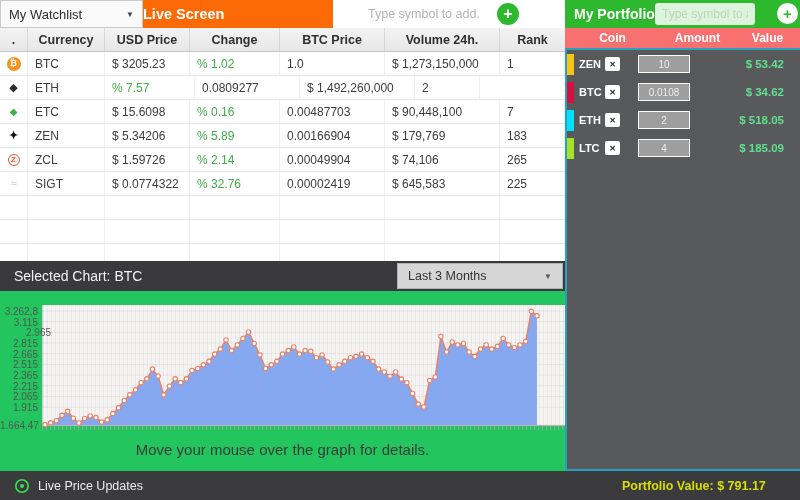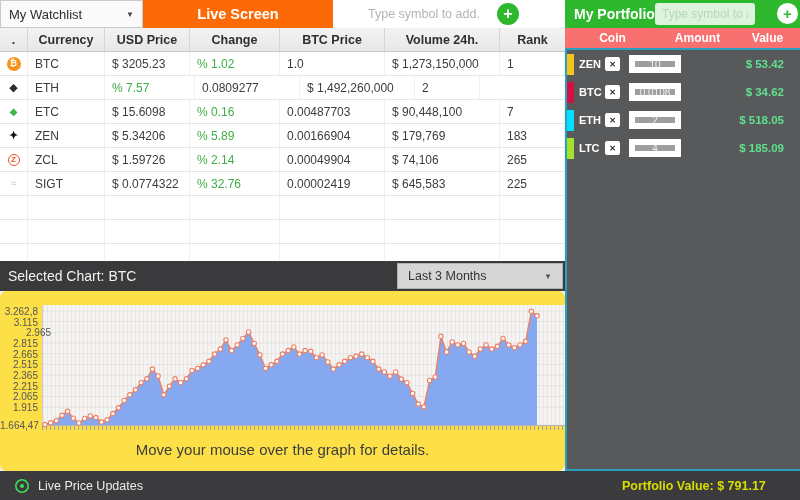--- a/index.html
+++ b/index.html
@@ -6,21 +6,21 @@
   html,body { width:800px; height:500px; font-family:"Liberation Sans", sans-serif; }
   .app { position:relative; width:800px; height:500px; background:#f1f1f1; overflow:hidden; }
 
   
   .topbar { position:absolute; left:0; top:0; width:565px; height:28px; background:#fff; }
   .wl-dropdown { position:absolute; left:0; top:0; width:143px; height:28px; background:#fafafa;
     border:1px solid #c9c9c9; display:flex; align-items:center; padding:0 8px; font-size:13px;
     color:#2e2e2e; cursor:pointer; }
   .wl-dropdown .caret { margin-left:auto; font-size:8px; color:#444; }
   .live-screen { position:absolute; left:143px; top:0; width:190px; height:28px; background:#fb6a06;
-    color:#fff; font-weight:bold; font-size:14.5px; display:flex; align-items:center; justify-content:center; }
+    color:#fff; font-weight:bold; font-size:14.5px; display:flex; align-items:center; justify-content:flex-start; }
   .symbol-input { position:absolute; left:360px; top:0; width:132px; height:28px; border:none;
     outline:none; font-size:12.5px; padding:0 8px; color:#c2410c; font-family:"Liberation Sans",sans-serif; }
   .symbol-input::placeholder { color:#b3b3b3; }
   .add-btn-left { position:absolute; left:497px; top:3px; width:22px; height:22px; border-radius:50%;
     background:#2eb82e; color:#fff; font-size:16px; font-weight:bold; display:flex; align-items:center;
     justify-content:center; cursor:pointer; line-height:1; }
 
   
   .wl-header { position:absolute; left:0; top:28px; width:565px; height:24px; display:flex;
     background:linear-gradient(#f3f3f3,#e7e7e7); border-bottom:1px solid #c6c6c6; font-size:12.5px;
@@ -35,28 +35,28 @@
   .ic { display:inline-flex; align-items:center; justify-content:center; width:14px; height:14px; line-height:1; }
   .ic-btc-icon { background:#f7931a; color:#fff; border-radius:50%; font-size:9px; font-weight:bold; }
   .ic-eth-icon { color:#2b2b2b; font-size:11px; }
   .ic-etc-icon { color:#3cb54a; font-size:10px; }
   .ic-zen-icon { color:#101010; font-size:11px; font-weight:bold; }
   .ic-zcl-icon { border:1.5px solid #e8542c; color:#e8542c; border-radius:50%; font-size:8px; font-weight:bold; width:12px; height:12px; }
   .ic-sigt-icon { color:#c4ced6; font-size:11px; }
 
   
   .chart-bar { position:absolute; left:0; top:261px; width:565px; height:30px; background:#3a3a3c;
-    color:#f2f2f2; font-size:14px; display:flex; align-items:center; padding-left:8px; }
+    color:#f2f2f2; font-size:14px; display:flex; align-items:center; padding-left:14px; }
   .period-dd { position:absolute; left:397px; top:2px; width:166px; height:26px; background:#d6d6d6;
     border:1px solid #b2b2b2; color:#333; font-size:12.5px; display:flex; align-items:center;
     padding:0 10px; cursor:pointer; }
   .period-dd .caret { margin-left:auto; font-size:8px; color:#555; }
 
   
-  .chart-region { position:absolute; left:0; top:291px; width:565px; height:180px; background:#fde047;border-radius:7px; }
+  .chart-region { position:absolute; left:0; top:291px; width:565px; height:180px; background:#22c55e; }
   .plot-grid { position:absolute; left:42px; top:14px; width:526px; height:120px; background:
     repeating-linear-gradient(90deg, rgba(0,0,0,0.05) 0 1px, transparent 1px 4px), #f5f4f2;
     border-left:1px solid #cfcfcf; }
   .xtick-strip { position:absolute; left:42px; top:134px; width:526px; height:5px;
     background:repeating-linear-gradient(90deg, #9f9f9f 0 1px, transparent 1px 4px);
     border-top:1px solid #bdbdbd; }
   .plot-svg { position:absolute; left:42px; top:14px; }
   .ylab { position:absolute; left:0; width:38px; text-align:right; font-size:10px; color:#555; }
   .chart-hint { position:absolute; left:0; top:150px; width:565px; text-align:center; font-size:15px; color:#3c3c3c; }
 
@@ -85,22 +85,22 @@
   .pf-cols .pc1 { width:75px; text-align:center; }
   .pf-cols .pc2 { width:65px; text-align:center; }
   .pf-body { position:absolute; left:0; top:48px; width:235px; height:423px;
     border-left:2px solid #2b9fc0; border-top:2px solid #2b9fc0; border-bottom:2px solid #2b9fc0; }
   .prow { position:relative; height:27px; margin-top:1px; }
   .pbar { position:absolute; left:0; top:3px; width:7px; height:21px; }
   .pcoin { position:absolute; left:12px; top:7px; color:#fff; font-size:11px; font-weight:bold; }
   .pdel { position:absolute; left:38px; top:6px; width:15px; height:14px; background:#fff; color:#2c2c2c;
     font-size:8px; display:flex; align-items:center; justify-content:center; border-radius:2px;
     cursor:pointer; font-weight:bold; }
-  .pamt { position:absolute; left:62px; top:4px; width:52px; height:18px; background:#9e9e9e;
-    border:6px solid #ffffff; color:#efefef; font-size:10px; text-align:center; outline:none;
+  .pamt { position:absolute; left:71px; top:4px; width:52px; height:18px; background:#9e9e9e;
+    border:1px solid #ffffff; color:#efefef; font-size:10px; text-align:center; outline:none;
     font-family:"Liberation Sans",sans-serif; }
   .pval { position:absolute; right:16px; top:7px; color:#5fe08f; font-size:11.5px; font-weight:bold; }
 </style>
 </head>
 <body>
 
 <div class="app">
 
   <div class="topbar">
     <div class="wl-dropdown">

